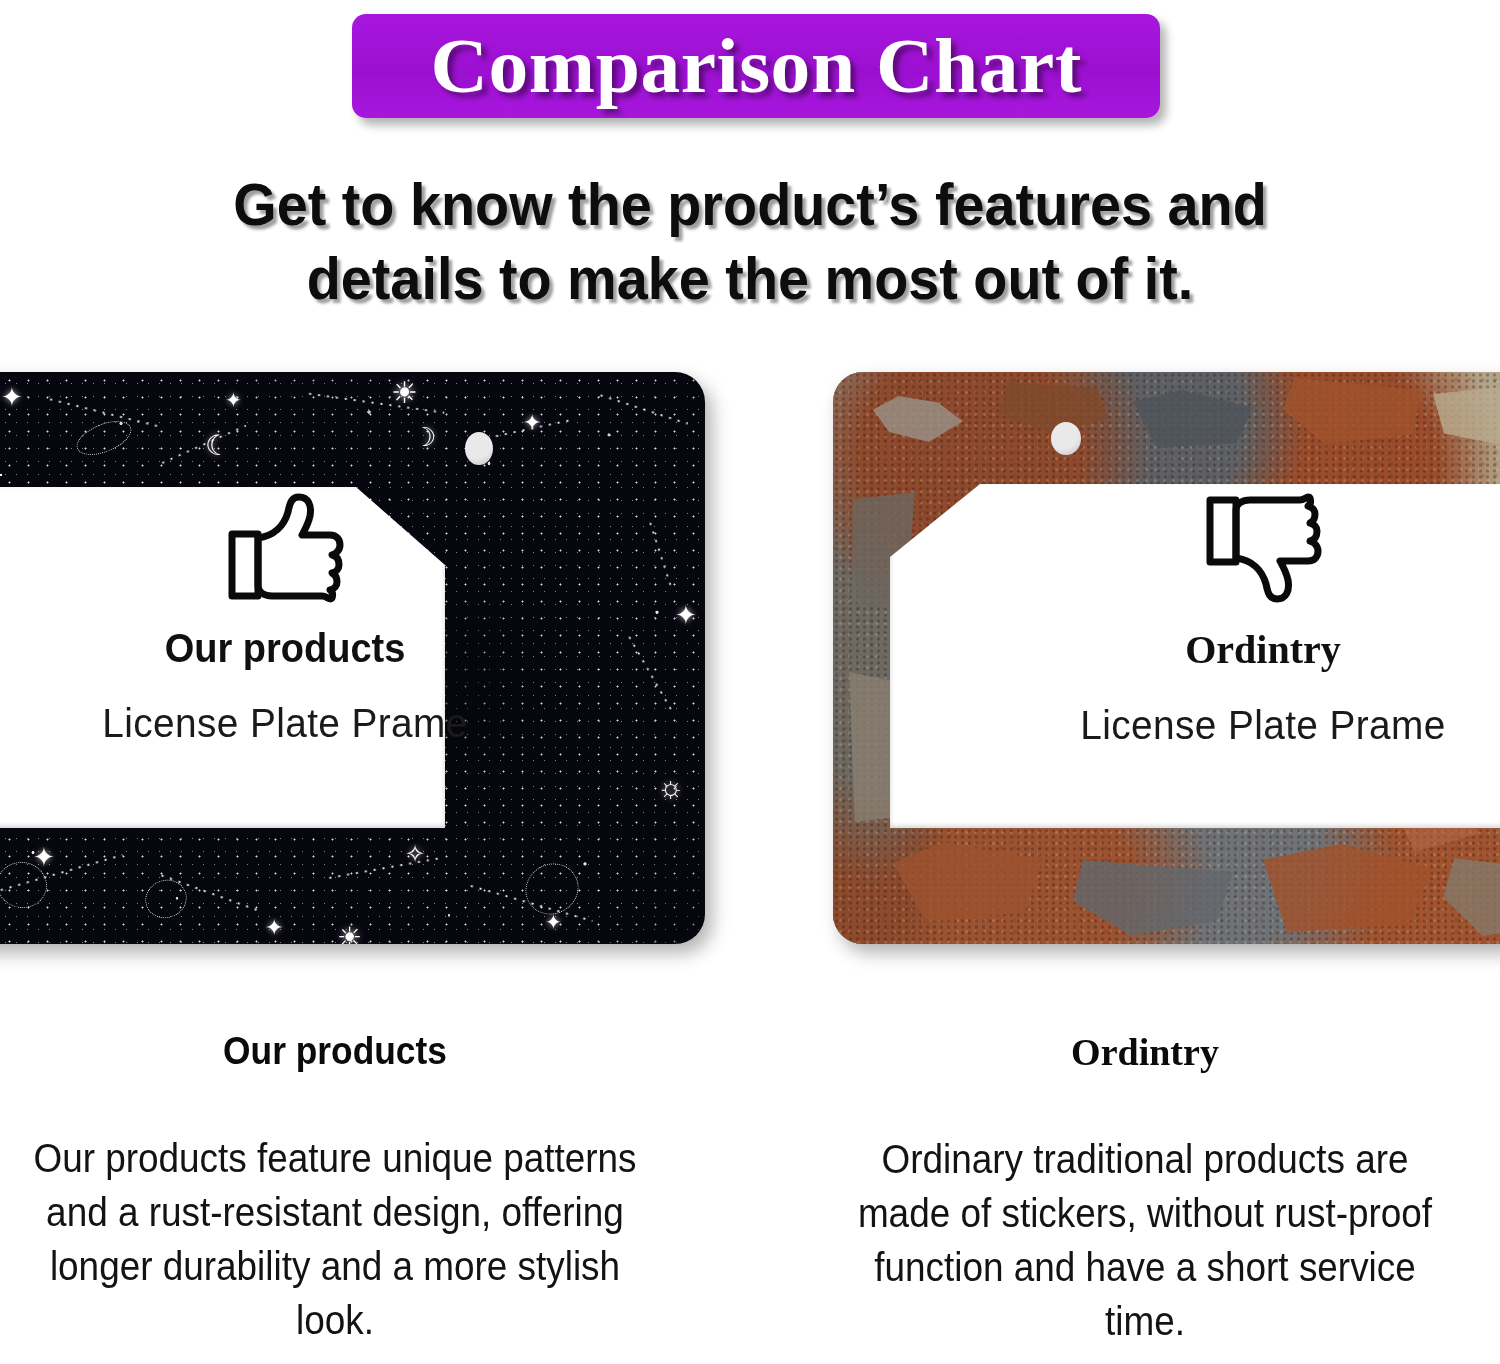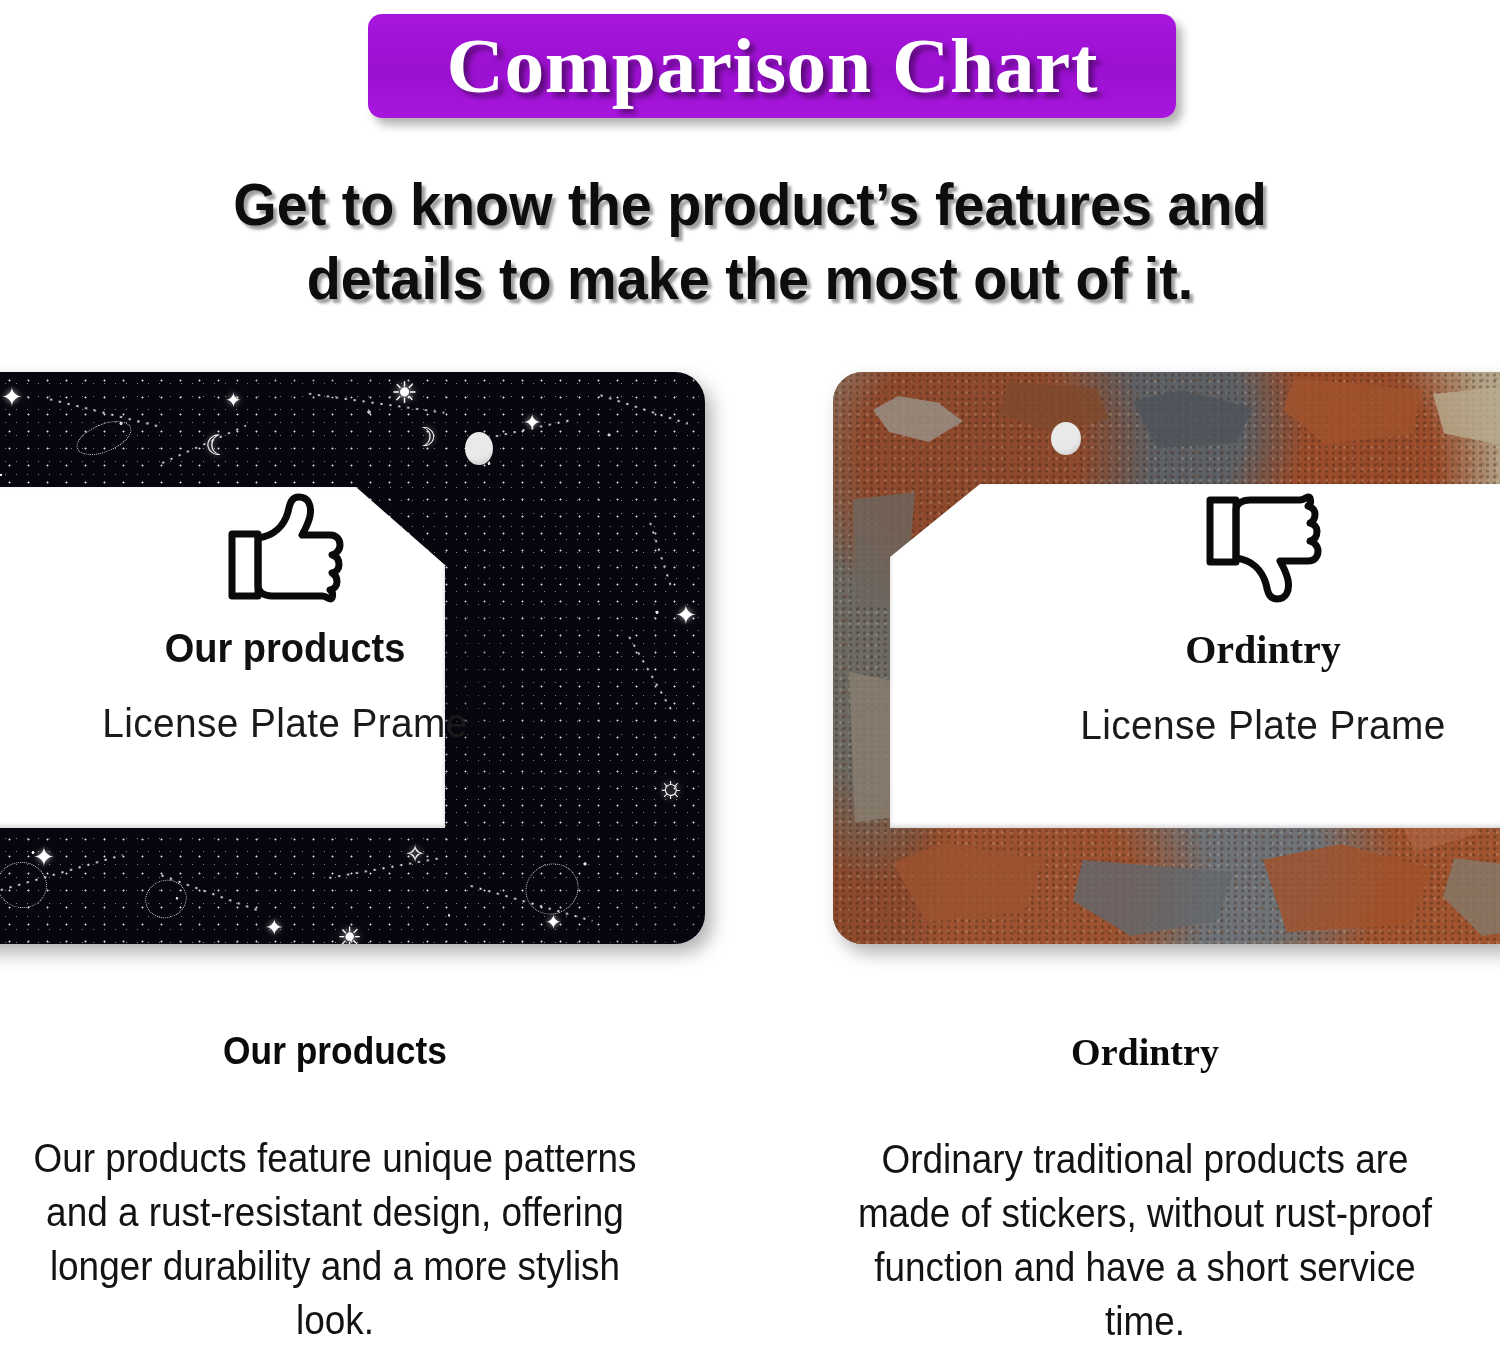--- a/index.html
+++ b/index.html
@@ -6,21 +6,21 @@
   body{
     width:1500px;height:1364px;
     background:#ffffff;
     font-family:"Liberation Sans", sans-serif;
     overflow:hidden;
     position:relative;
   }
 
   
   #title-banner{
-    position:absolute; left:368px; top:14px; width:808px; height:104px;
+    position:absolute; left:352px; top:14px; width:808px; height:104px;
     background:linear-gradient(180deg,#A816DE 0%, #9B10D0 55%, #A816DE 100%);
     border-radius:14px;
     box-shadow:6px 7px 10px rgba(0,0,0,.30);
     display:flex;align-items:center;justify-content:center;
   }
   #title-banner .txt{
     font-family:"Liberation Serif", serif;
     font-weight:700;
     font-size:78px;
     color:#ffffff;

